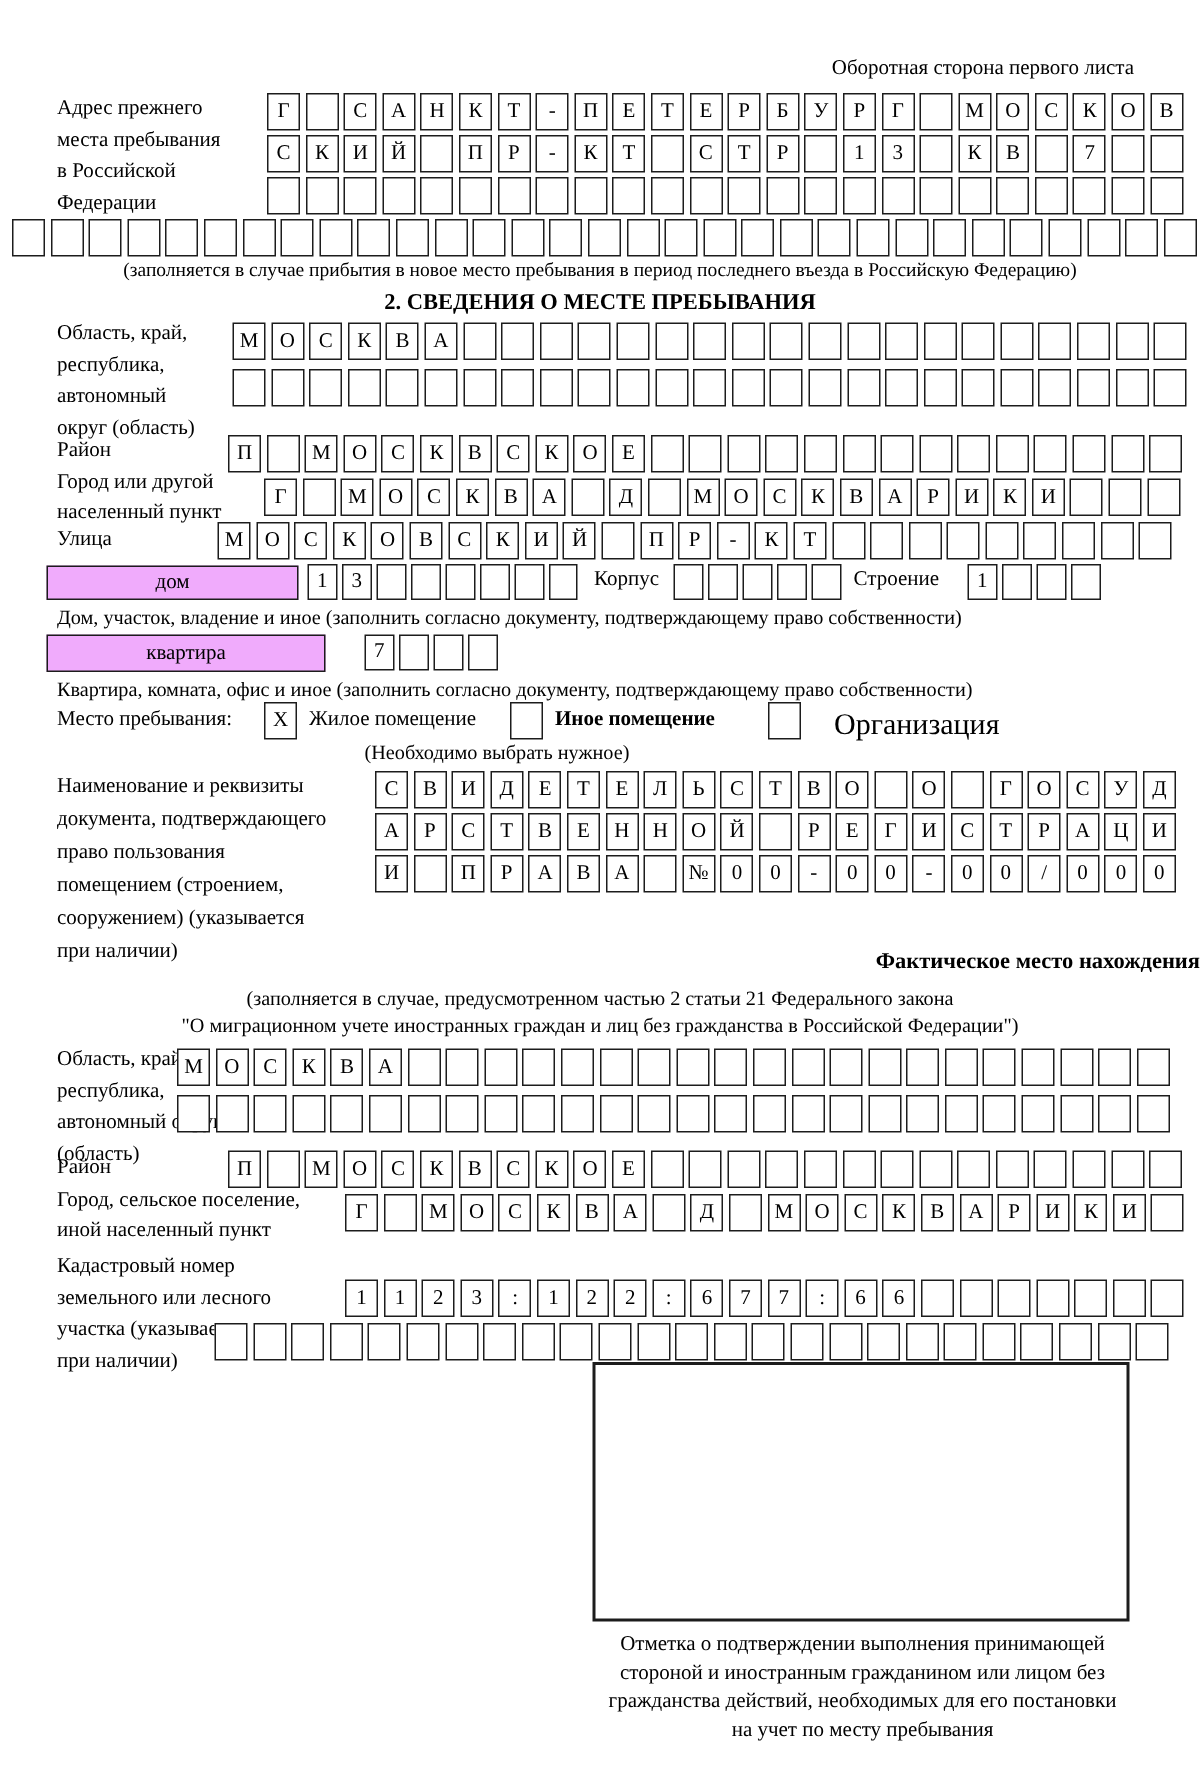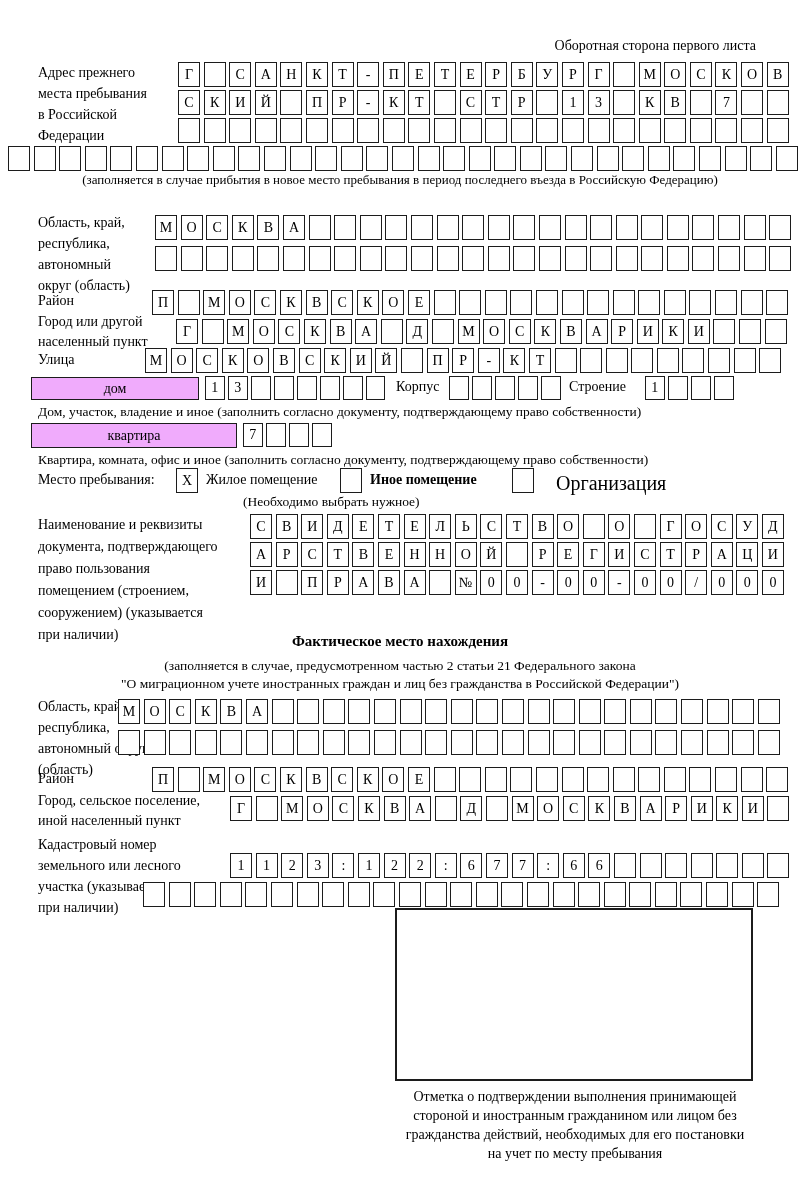--- a/index.html
+++ b/index.html
@@ -138,20 +138,21 @@
       <span class="cell"></span>
       <span class="cell"></span>
       <span class="cell"></span>
       <span class="cell"></span>
       <span class="cell"></span>
       <span class="cell"></span>
       <span class="cell"></span>
     </div>
   <div class="abs note center" style="top:172px;">(заполняется в случае прибытия в новое место пребывания в период последнего въезда в Российскую Федерацию)</div>
 
+  <div class="abs bold center" style="top:194px;font-size:15px;">2. СВЕДЕНИЯ О МЕСТЕ ПРЕБЫВАНИЯ</div>
 
   <div class="abs label" style="left:38px;top:212px;width:118px;">Область, край,
 республика,
 автономный
 округ (область)</div>
   <div class="boxrow" style="left:155px;top:215px;">
       <span class="cell">М</span>
       <span class="cell">О</span>
       <span class="cell">С</span>
       <span class="cell">К</span>
@@ -313,21 +314,21 @@
     </div>
   <div class="abs" style="left:569px;top:379px;font-size:14px;">Строение</div>
   <div class="boxrow small" style="left:645px;top:376px;">
       <span class="cell">1</span>
       <span class="cell"></span>
       <span class="cell"></span>
       <span class="cell"></span>
     </div>
   <div class="abs" style="left:38px;top:404px;font-size:13.5px;">Дом, участок, владение и иное (заполнить согласно документу, подтверждающему право собственности)</div>
 
-  <div class="widebox" style="left:31px;top:423px;width:206px;height:25px;">квартира</div>
+  <div class="widebox" style="left:31px;top:423px;width:186px;height:25px;">квартира</div>
   <div class="boxrow small" style="left:243px;top:423px;">
       <span class="cell">7</span>
       <span class="cell"></span>
       <span class="cell"></span>
       <span class="cell"></span>
     </div>
   <div class="abs" style="left:38px;top:452px;font-size:13.5px;">Квартира, комната, офис и иное (заполнить согласно документу, подтверждающему право собственности)</div>
 
   <div class="abs" style="left:38px;top:472px;font-size:14px;">Место пребывания:</div>
   <div class="cell abs" style="left:176px;top:468px;">X</div>
@@ -407,21 +408,21 @@
       <span class="cell">0</span>
       <span class="cell">-</span>
       <span class="cell">0</span>
       <span class="cell">0</span>
       <span class="cell">/</span>
       <span class="cell">0</span>
       <span class="cell">0</span>
       <span class="cell">0</span>
     </div>
 
-  <div class="abs bold center" style="top:633px;font-size:15px;">Фактическое место нахождения</div>
+  <div class="abs bold center" style="top:633px;font-size:15px;text-align:right;">Фактическое место нахождения</div>
   <div class="abs center" style="top:658px;font-size:13.5px;">(заполняется в случае, предусмотренном частью 2 статьи 21 Федерального закона</div>
   <div class="abs center" style="top:676px;font-size:13.5px;">"О миграционном учете иностранных граждан и лиц без гражданства в Российской Федерации")</div>
 
   <div class="abs label" style="left:38px;top:696px;width:170px;">Область, край,
 республика,
 автономный округ
 (область)</div>
   <div class="boxrow" style="left:118px;top:699px;">
       <span class="cell">М</span>
       <span class="cell">О</span>

